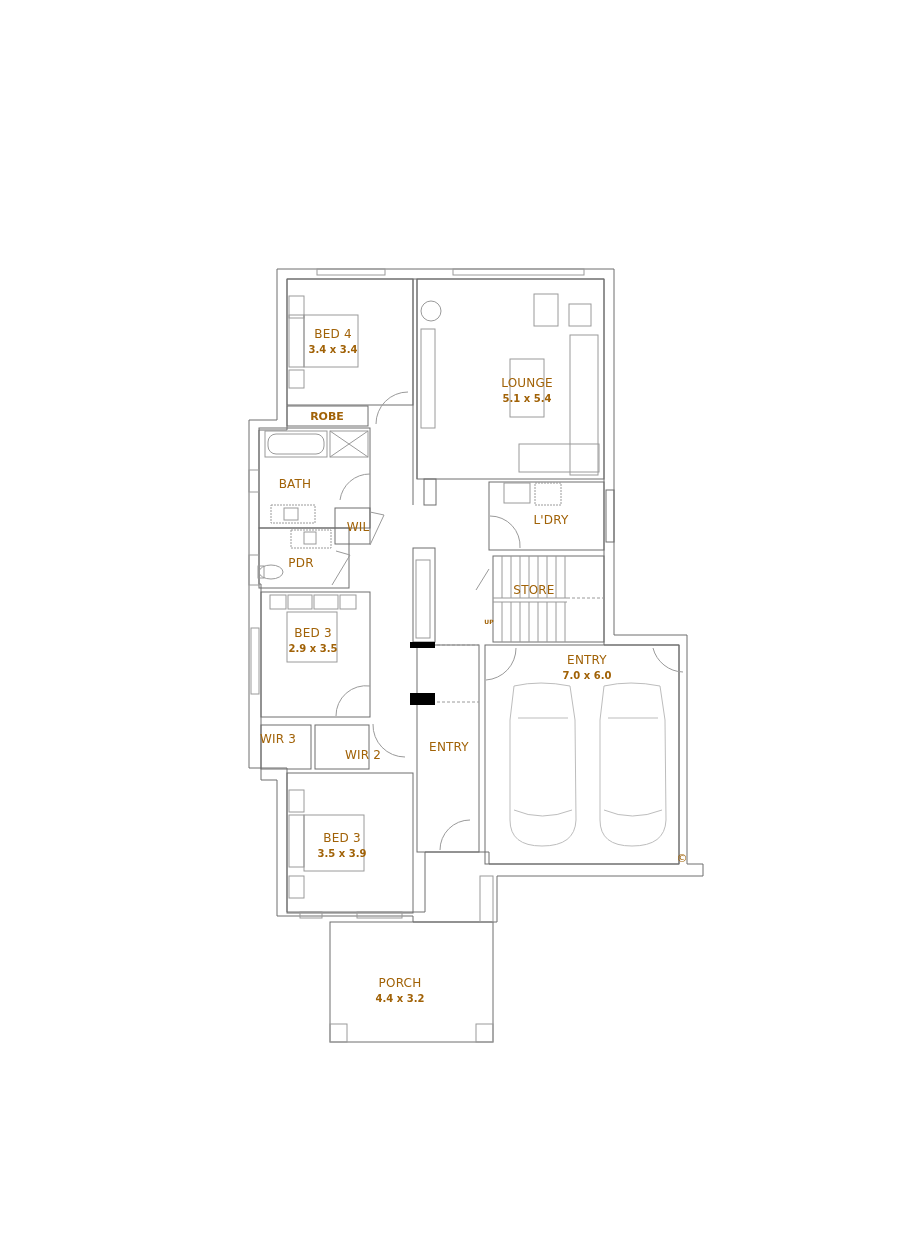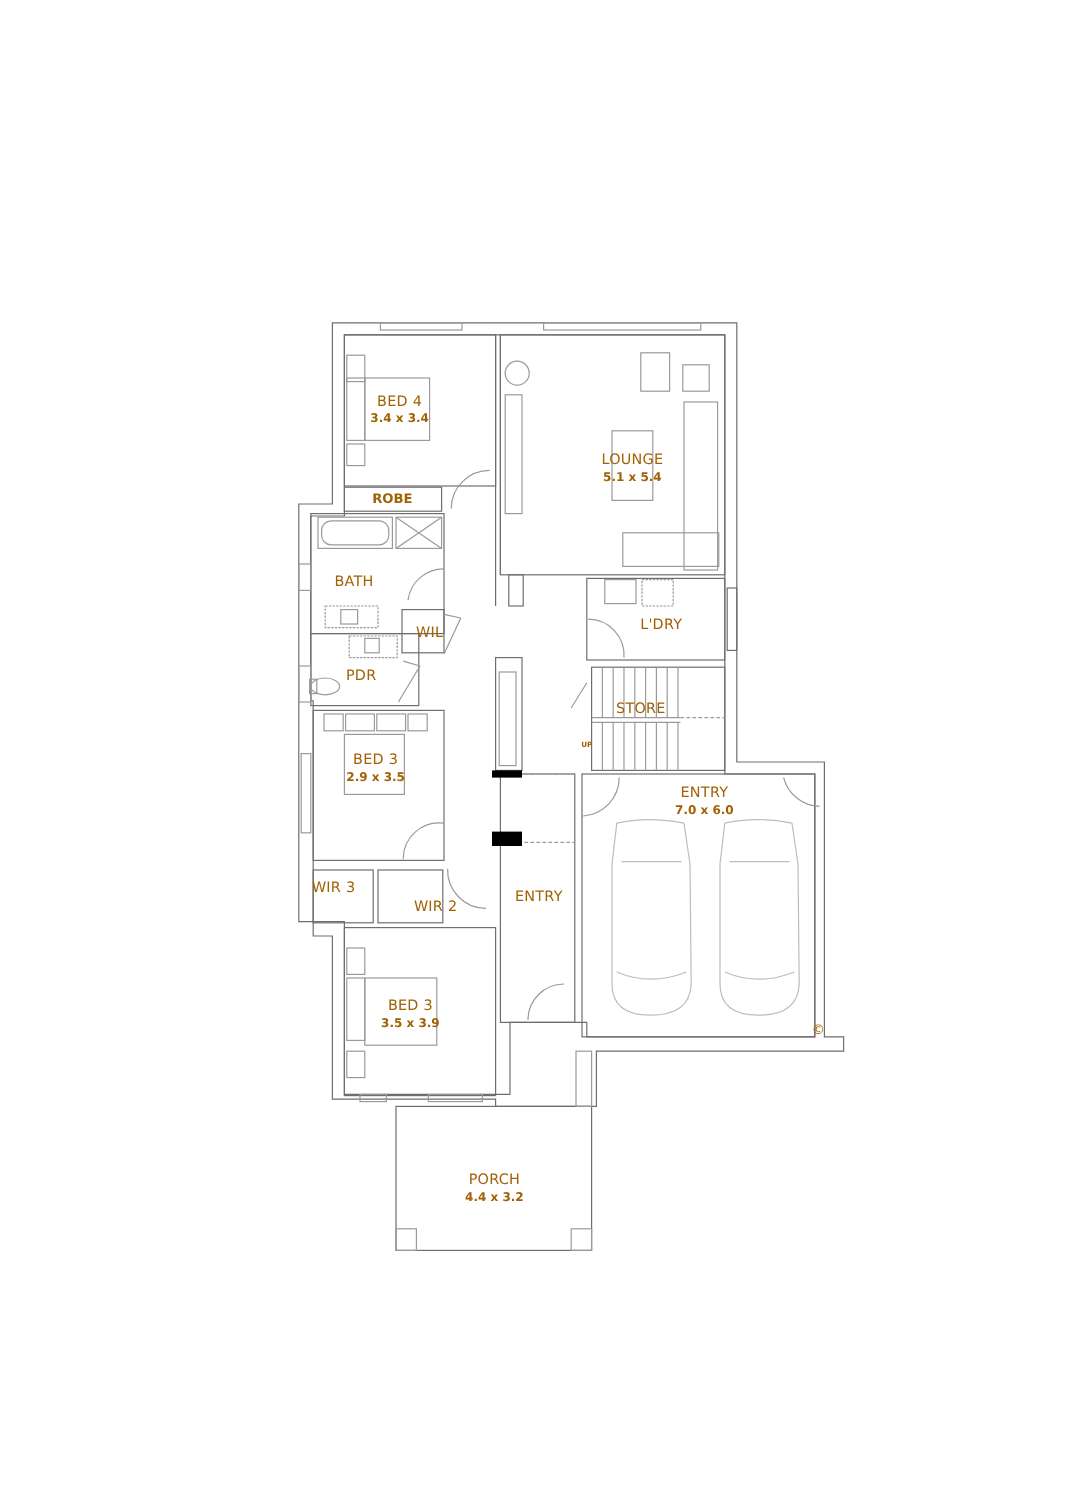--- a/index.html
+++ b/index.html
@@ -178,17 +178,17 @@
 <div class="lbl room-name" style="left:333px; top:755px;margin-left:30px;">WIR 2</div>
 <div class="lbl room-name" style="left:449px; top:747px;">ENTRY</div>
 <div class="lbl" style="left:587px; top:667px;">
   <div class="room-name">ENTRY</div>
   <div class="room-dim">7.0 x 6.0</div>
 </div>
 <div class="lbl" style="left:342px; top:845px;">
   <div class="room-name">BED 3</div>
   <div class="room-dim">3.5 x 3.9</div>
 </div>
-<div class="lbl" style="left:412px; top:990px;">
+<div class="lbl" style="left:400px; top:990px;">
   <div class="room-name">PORCH</div>
   <div class="room-dim">4.4 x 3.2</div>
 </div>
 <div class="lbl" style="left:682px; top:858px; font-size:11px;">©</div>
 
 </body></html>

